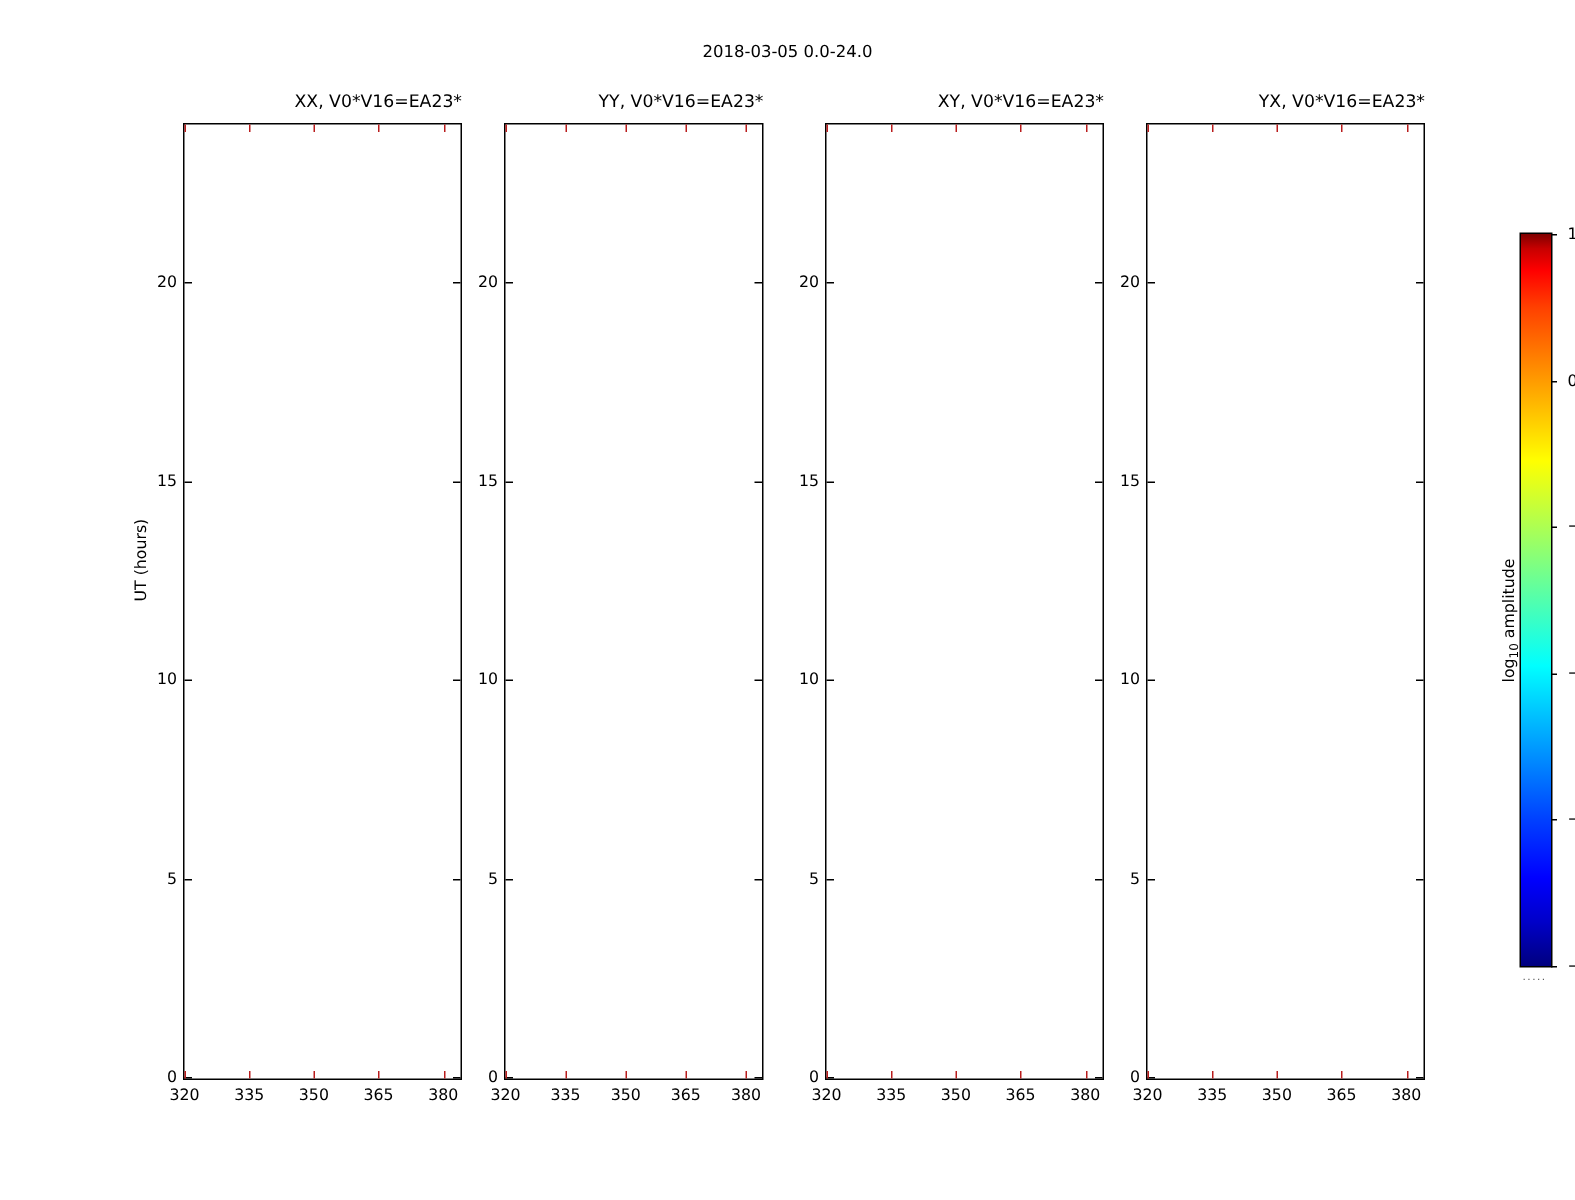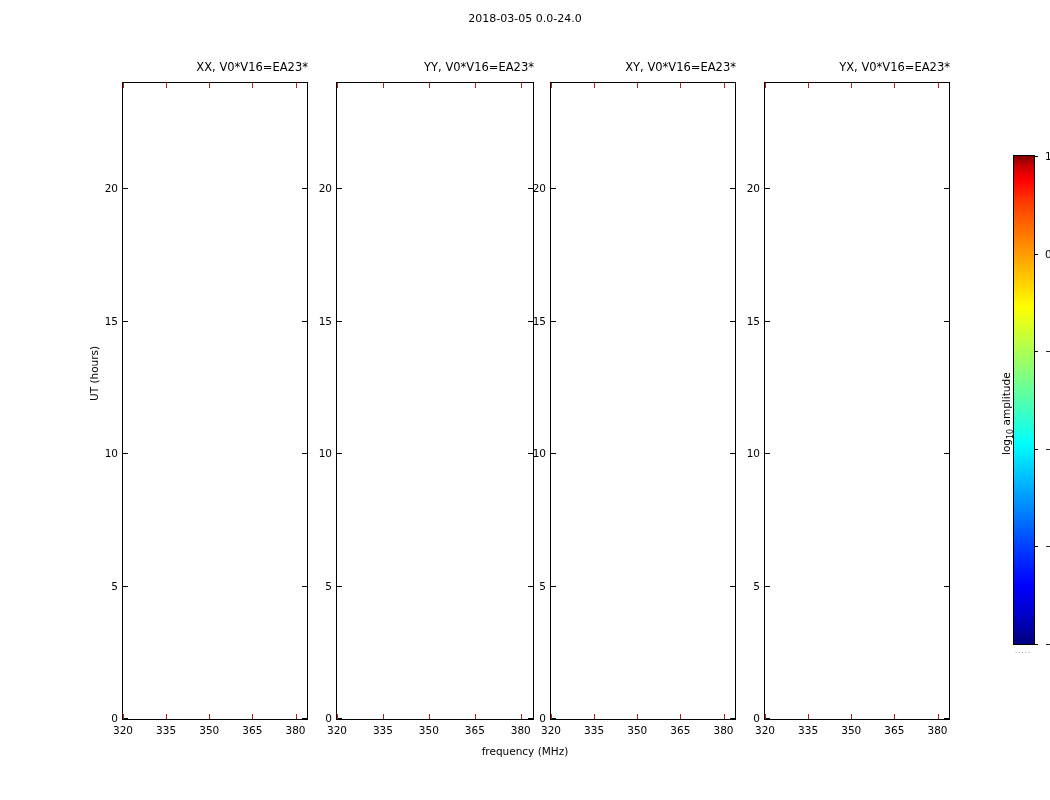--- a/index.html
+++ b/index.html
@@ -13,21 +13,21 @@
   #root {
     position: relative;
     width: 1050px;
     height: 800px;
     overflow: hidden;
     background: #ffffff;
   }
   .suptitle {
     position: absolute;
     left: 0;
-    top: 12px;
+    top: 28px;
     width: 1050px;
     text-align: center;
     font-size: 11px;
     color: #000000;
   }
   
   .panel {
     position: absolute;
     top: 82px;
     height: 638px;
@@ -236,21 +236,21 @@
         <span class="xtick-label">365</span>
       </div>
       <div class="xtick top" style="left:70.31%;"></div>
       <div class="xtick" style="left:93.75%;">
         <span class="xtick-label">380</span>
       </div>
       <div class="xtick top" style="left:93.75%;"></div>
     </div>
   </div>
 
-  <div class="panel" style="left:336px; width:198px;">
+  <div class="panel" style="left:336px; width:173px;">
     <div class="panel-title">YY, V0*V16=EA23*</div>
     <div class="axes-frame">
       <div class="ytick" style="bottom:0%;">
         <span class="ytick-label">0</span>
       </div>
       <div class="ytick right" style="bottom:0%;"></div>
       <div class="ytick" style="bottom:20.83%;">
         <span class="ytick-label">5</span>
       </div>
       <div class="ytick right" style="bottom:20.83%;"></div>
@@ -375,21 +375,20 @@
       </div>
       <div class="xtick top" style="left:70.31%;"></div>
       <div class="xtick" style="left:93.75%;">
         <span class="xtick-label">380</span>
       </div>
       <div class="xtick top" style="left:93.75%;"></div>
     </div>
   </div>
 
   <div class="ylabel">UT (hours)</div>
-  <div class="xlabel">frequency (MHz)</div>
 
   <div class="cbar-wrap">
     <div class="cbar">
       <div class="cbar-tick" style="top:100%;">
         <span class="cbar-label">−4</span>
       </div>
       <div class="cbar-tick" style="top:80%;">
         <span class="cbar-label">−3</span>
       </div>
       <div class="cbar-tick" style="top:60%;">

